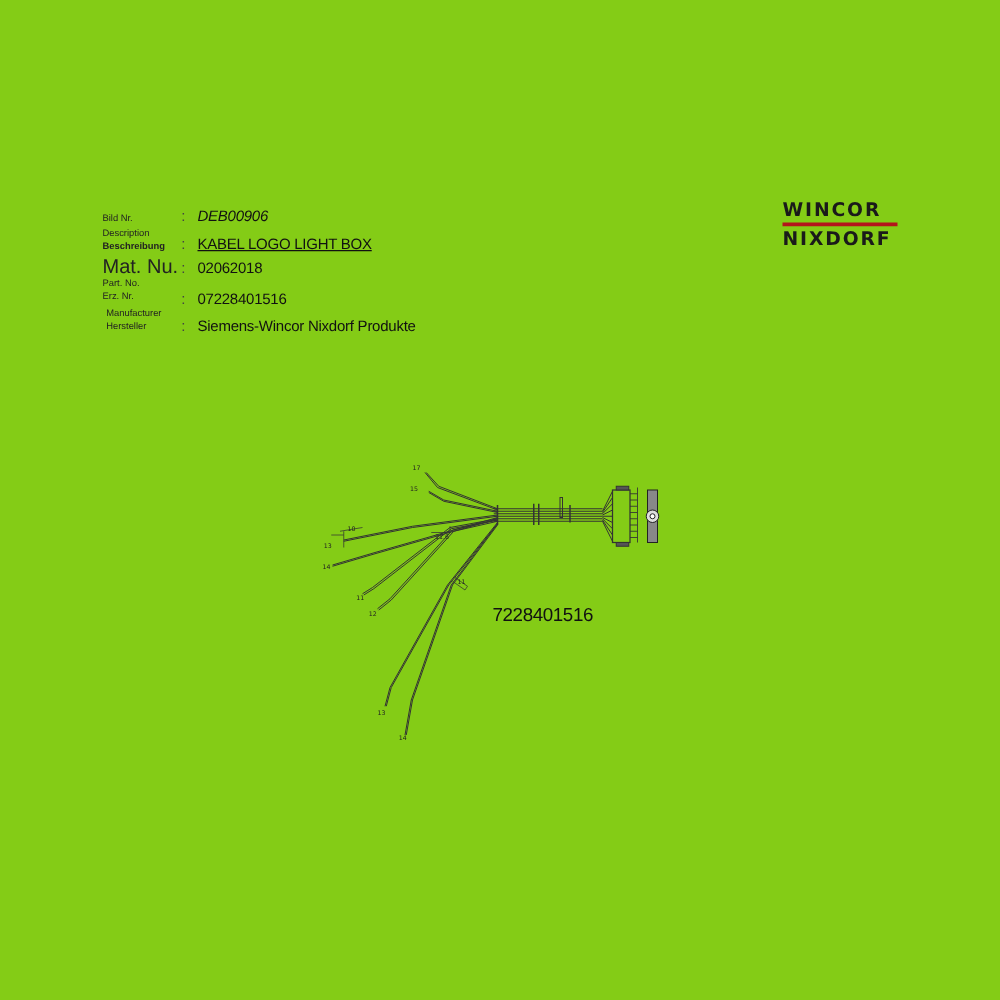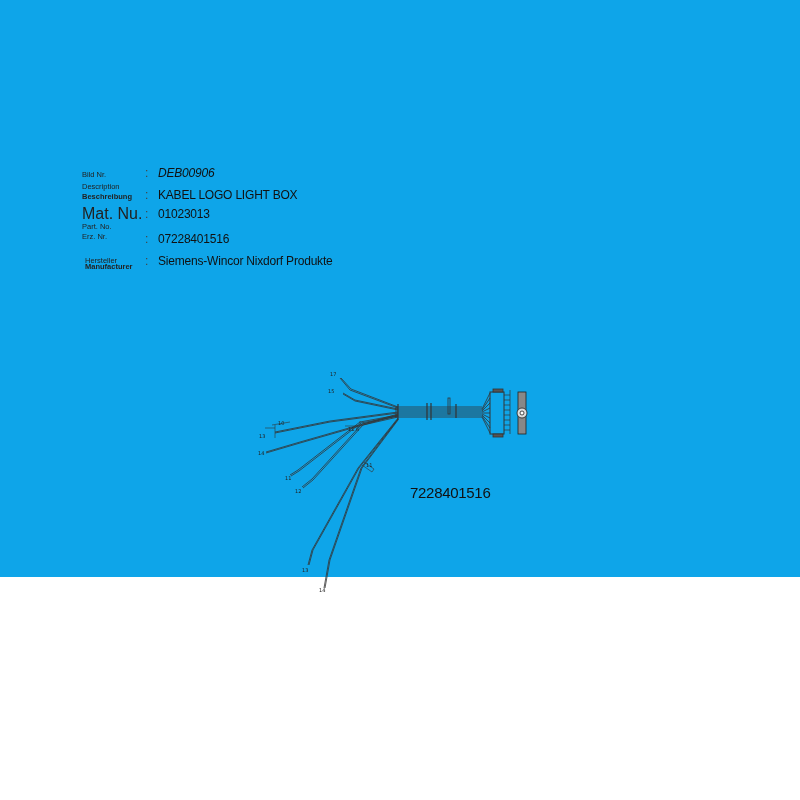--- a/index.html
+++ b/index.html
@@ -1,74 +1,79 @@
 <!DOCTYPE html>
 <html><head>
   <meta charset="utf-8">
   <style>
     html, body { margin: 0; padding: 0; background: #ffffff; }
     body { width: 800px; height: 800px; position: relative; overflow: hidden; font-family: "Liberation Sans", sans-serif; color: #111; }
-    .sheet { position: absolute; left: 0; top: 0; width: 800px; height: 577px; background: #0ea5e9; }
+    .sheet { position: absolute; left: 0; top: 0; width: 800px; height: 800px; background: #84cc16; }
 
     .info { position: absolute; left: 82px; top: 166px; width: 320px; }
     .row { position: absolute; left: 0; width: 320px; }
     .lbl-small { position: absolute; left: 0; font-size: 7.5px; line-height: 9px; color: #222; }
     .lbl-big { position: absolute; left: 0; font-size: 16px; line-height: 14px; color: #222; }
     .colon { position: absolute; left: 63px; font-size: 12px; line-height: 14px; color: #444; }
     .val { position: absolute; left: 76px; font-size: 12px; line-height: 14px; color: #111; letter-spacing: -0.2px; }
 
     .logo { position: absolute; left: 626px; top: 160px; width: 94px; }
     .logo-top, .logo-bot { font-family: "DejaVu Sans", sans-serif; font-weight: bold; font-size: 15px; color: #1a1a1a; letter-spacing: 1.5px; line-height: 16px; }
     .logo-bar { height: 3px; background: #b3151b; margin: 2px 0 2px 0; width: 92px; }
 
     .diagram { position: absolute; left: 250px; top: 360px; width: 300px; height: 240px; }
-    .part-num { position: absolute; left: 410px; top: 484px; font-size: 15px; color: #111; letter-spacing: -0.3px; }
+    .part-num { position: absolute; left: 394px; top: 484px; font-size: 15px; color: #111; letter-spacing: -0.3px; }
     .wire-label { font-family: "DejaVu Sans", sans-serif; font-size: 5px; fill: #222; }
   </style>
 </head>
 <body>
 
 <div class="sheet">
 
   <div class="info">
 
     <div class="row" style="top:0px;">
       <span class="lbl-small" style="top:4px;">Bild Nr.</span>
       <span class="colon" style="top:0px;">:</span>
       <span class="val" style="top:0px;font-style:italic;">DEB00906</span>
     </div>
 
     <div class="row" style="top:16px;">
       <span class="lbl-small" style="top:0px;">Description</span>
       <span class="lbl-small" style="top:10px;font-weight:bold;">Beschreibung</span>
       <span class="colon" style="top:6px;">:</span>
-      <span class="val" style="top:6px;">KABEL LOGO LIGHT BOX</span>
+      <span class="val" style="top:6px;text-decoration:underline;">KABEL LOGO LIGHT BOX</span>
     </div>
 
     <div class="row" style="top:41px;">
       <span class="lbl-big" style="top:0px;">Mat. Nu.</span>
       <span class="colon" style="top:0px;">:</span>
-      <span class="val" style="top:0px;">01023013</span>
+      <span class="val" style="top:0px;">02062018</span>
     </div>
 
     <div class="row" style="top:56px;">
       <span class="lbl-small" style="top:0px;text-align:right;">Part. No.</span>
       <span class="lbl-small" style="top:10px;">Erz. Nr.</span>
       <span class="colon" style="top:10px;">:</span>
       <span class="val" style="top:10px;">07228401516</span>
     </div>
 
     <div class="row" style="top:80px;">
-      <span class="lbl-small" style="top:16px; left:3px;font-weight:bold;">Manufacturer</span>
+      <span class="lbl-small" style="top:0px; left:3px;">Manufacturer</span>
       <span class="lbl-small" style="top:10px; left:3px;">Hersteller</span>
       <span class="colon" style="top:8px;">:</span>
       <span class="val" style="top:8px;">Siemens-Wincor Nixdorf Produkte</span>
     </div>
   </div>
 
+  <div class="logo">
+    <div class="logo-top">WINCOR</div>
+    <div class="logo-bar"></div>
+    <div class="logo-bot">NIXDORF</div>
+  </div>
 
   <svg class="diagram" width="300" height="240" viewBox="250 360 300 240" xmlns="http://www.w3.org/2000/svg">
     <g stroke="#333" fill="none" stroke-width="0.8">
 
       <line x1="395" y1="407" x2="482" y2="407"></line>
       <line x1="395" y1="409" x2="482" y2="409"></line>
       <line x1="395" y1="411" x2="482" y2="411"></line>
       <line x1="395" y1="413" x2="482" y2="413"></line>
       <line x1="395" y1="415" x2="482" y2="415"></line>
       <line x1="395" y1="417" x2="482" y2="417"></line>

